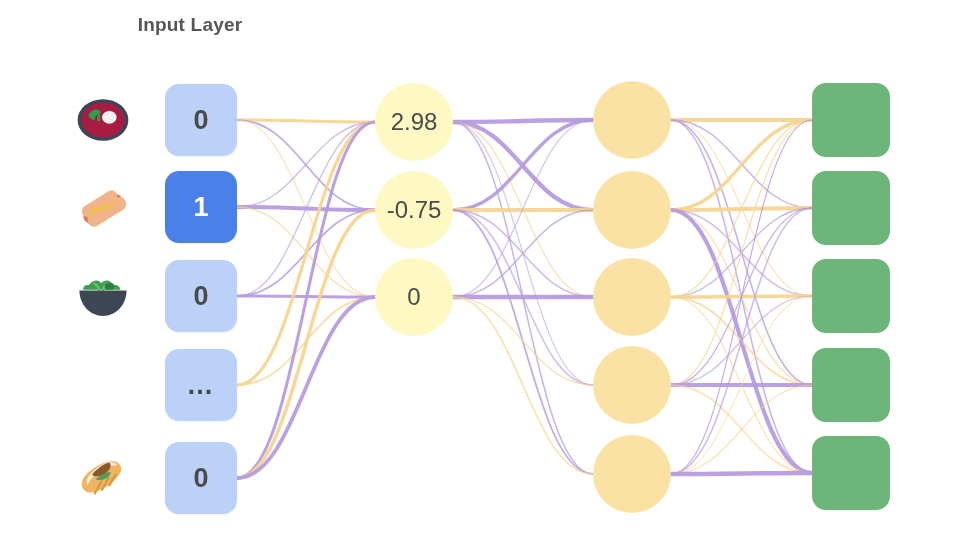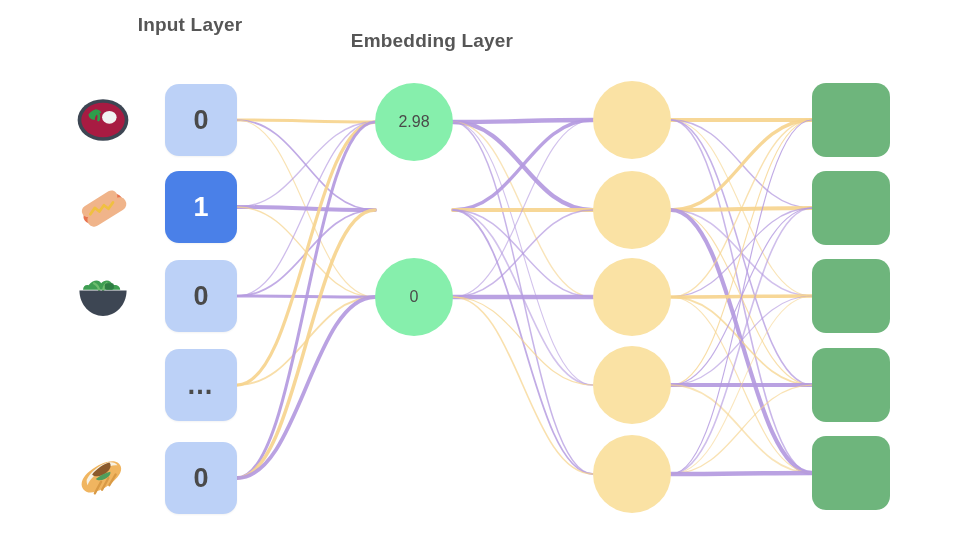--- a/index.html
+++ b/index.html
@@ -34,42 +34,41 @@
     background:#bcd1f7;
     color:#4a4a4a;
     font-size:27px;font-weight:bold;
     box-shadow:0 1px 2px rgba(0,0,0,.05);
   }
   .in-box.active{background:#4a80e8;color:#ffffff;}
   .in-box.ellipsis{font-size:27px;letter-spacing:2px;color:#4a4a4a;}
 
   .emb-circle{
     width:78px;height:78px;border-radius:50%;
-    background:#86efac;
-    color:#4a4a4a;font-size:16px;font-weight:400;
+    background:#fef9c3;
+    color:#4a4a4a;font-size:24px;font-weight:400;
   }
   .hid-circle{
     width:78px;height:78px;border-radius:50%;
     background:#fae2a4;
   }
   .out-box{
     width:78px;height:74px;border-radius:14px;
     background:#6eb57c;
   }
 
   
   .food-icon{position:absolute;width:58px;height:58px;transform:translate(-50%,-50%);}
 </style>
 </head>
 <body>
 
 <div id="stage">
 
   <div class="layer-title" style="left:190px;top:14px;">Input Layer</div>
-  <div class="layer-title" style="left:432px;top:30px;">Embedding Layer</div>
 
   <svg id="edges" viewBox="0 0 960 540" xmlns="http://www.w3.org/2000/svg">
       <path d="M 237 120 C 299.1 120, 312.9 122, 375 122" stroke="#f6d48e" stroke-width="2.93" fill="none" opacity="0.92" stroke-linecap="round"></path>
       <path d="M 237 120 C 299.1 120, 312.9 210, 375 210" stroke="#b49ae0" stroke-width="1.72" fill="none" opacity="0.84" stroke-linecap="round"></path>
       <path d="M 237 120 C 299.1 120, 312.9 297, 375 297" stroke="#f6d48e" stroke-width="1.10" fill="none" opacity="0.67" stroke-linecap="round"></path>
       <path d="M 237 207 C 299.1 207, 312.9 122, 375 122" stroke="#b49ae0" stroke-width="1.43" fill="none" opacity="0.64" stroke-linecap="round"></path>
       <path d="M 237 207 C 299.1 207, 312.9 210, 375 210" stroke="#b49ae0" stroke-width="3.98" fill="none" opacity="0.92" stroke-linecap="round"></path>
       <path d="M 237 207 C 299.1 207, 312.9 297, 375 297" stroke="#f6d48e" stroke-width="1.41" fill="none" opacity="0.73" stroke-linecap="round"></path>
       <path d="M 237 296 C 299.1 296, 312.9 122, 375 122" stroke="#b49ae0" stroke-width="1.27" fill="none" opacity="0.66" stroke-linecap="round"></path>
       <path d="M 237 296 C 299.1 296, 312.9 210, 375 210" stroke="#b49ae0" stroke-width="1.74" fill="none" opacity="0.82" stroke-linecap="round"></path>
@@ -151,20 +150,21 @@
     <path d="M23 49l7-13M31 45l7-13M39 40l7-12" stroke="#d99a45" stroke-width="2.5" fill="none" stroke-linecap="round"></path>
   </svg>
 
   <div class="node in-box" style="left:165px;top:84px;">0</div>
   <div class="node in-box active" style="left:165px;top:171px;">1</div>
   <div class="node in-box" style="left:165px;top:260px;">0</div>
   <div class="node in-box ellipsis" style="left:165px;top:349px;">…</div>
   <div class="node in-box" style="left:165px;top:442px;">0</div>
 
   <div class="node emb-circle" style="left:375px;top:83px;">2.98</div>
+  <div class="node emb-circle" style="left:375px;top:171px;">-0.75</div>
   <div class="node emb-circle" style="left:375px;top:258px;">0</div>
 
   <div class="node hid-circle" style="left:593px;top:81px;"></div>
   <div class="node hid-circle" style="left:593px;top:171px;"></div>
   <div class="node hid-circle" style="left:593px;top:258px;"></div>
   <div class="node hid-circle" style="left:593px;top:346px;"></div>
   <div class="node hid-circle" style="left:593px;top:435px;"></div>
 
   <div class="node out-box" style="left:812px;top:83px;"></div>
   <div class="node out-box" style="left:812px;top:171px;"></div>

